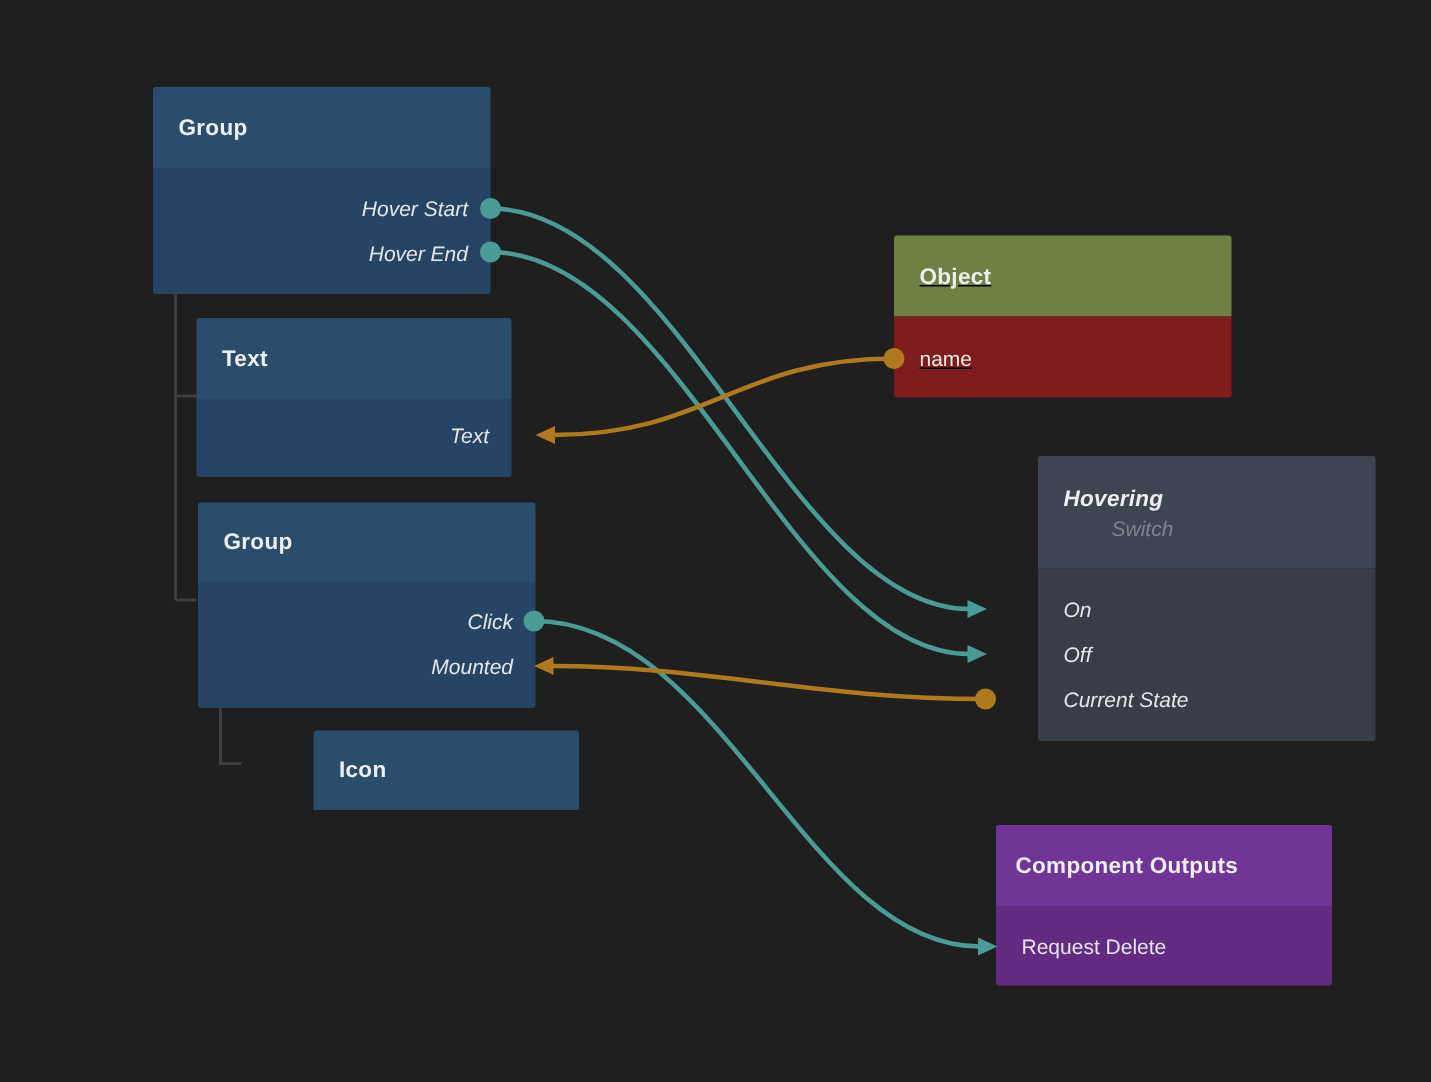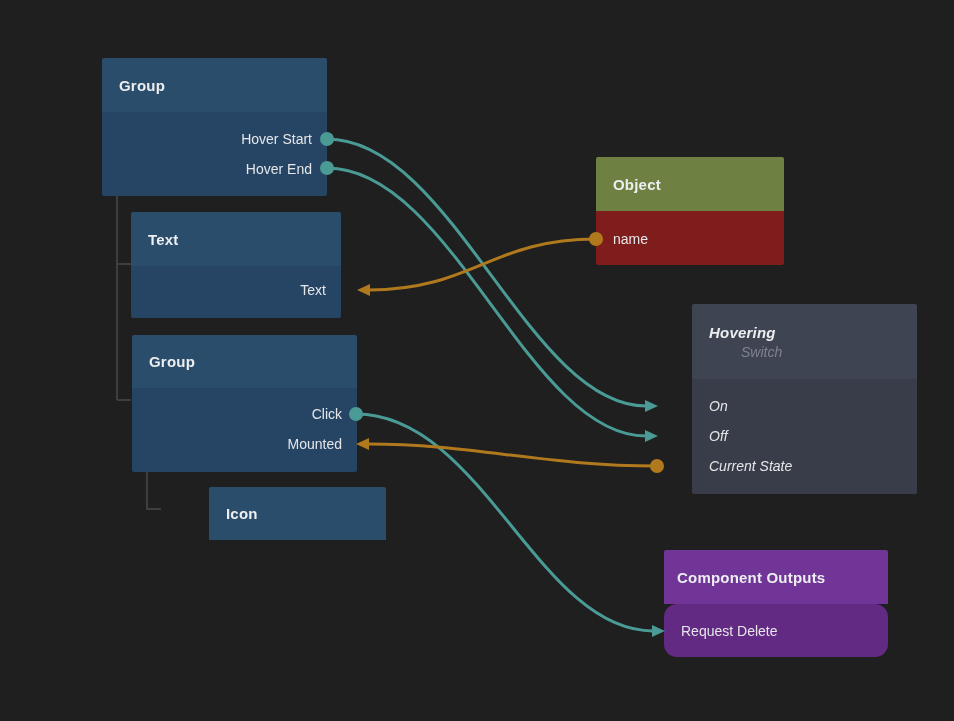--- a/index.html
+++ b/index.html
@@ -12,21 +12,21 @@
     display:flex;flex-direction:column;justify-content:center;
     padding:0 17px;box-sizing:border-box;border-radius:2px 2px 0 0;
   }
   .node-title{font-size:15px;font-weight:600;color:#eceef0;letter-spacing:.2px;}
   .node-subtitle{font-size:14px;color:#7e838e;margin-top:3px;margin-left:32px;}
   .node-body{box-sizing:border-box;border-radius:0 0 2px 2px;}
   .port{height:30px;display:flex;align-items:center;font-size:14px;color:#e4e6e8;}
   .port.right{justify-content:flex-end;padding-right:15px;}
   .port.left{padding-left:17px;}
   
-  .t-blue  .node-header{background:#2b4d6c;} .t-blue  .node-body{background:#264565;}
+  .t-blue  .node-header{background:#2b4d6c;} .t-blue  .node-body{background:#264565;font-style:italic;}
   .t-olive .node-header{background:#6e8142;} .t-olive .node-body{background:#7f1d1d;}
   .t-gray  .node-header{background:#3f4452;} .t-gray  .node-body{background:#383d49;}
   .t-purple .node-header{background:#713598;} .t-purple .node-body{background:#632a84;}
   svg.wires{position:absolute;left:0;top:0;pointer-events:none;}
   svg.wires .hit{pointer-events:stroke;}
 </style>
 </head>
 <body>
 
 <div class="canvas">
@@ -69,21 +69,21 @@
       </div>
     </div>
   </div>
 
   <div class="node t-blue" style="left:161px;top:487px;width:225px;padding-left:48px;">
     <div class="node-header" style="height:53px;">
       <span class="node-title">Icon</span>
     </div>
   </div>
 
-  <div class="node t-olive" style="left:596px;top:157px;width:188px;">
+  <div class="node t-olive" style="left:596px;top:157px;width:225px;text-decoration:underline;">
     <div class="node-header" style="height:54px;">
       <span class="node-title">Object</span>
     </div>
     <div class="node-body" style="height:54px;padding-top:13px;">
       <div class="port left">
         <span>name</span>
       </div>
     </div>
   </div>
 
@@ -102,21 +102,21 @@
       <div class="port left">
         <span>Current State</span>
       </div>
     </div>
   </div>
 
   <div class="node t-purple" style="left:664px;top:550px;width:224px;">
     <div class="node-header" style="height:54px;padding-left:13px;">
       <span class="node-title">Component Outputs</span>
     </div>
-    <div class="node-body" style="height:53px;padding-top:12px;border-radius:13px;">
+    <div class="node-body" style="height:53px;padding-top:12px;">
       <div class="port left">
         <span>Request Delete</span>
       </div>
     </div>
   </div>
 
   <svg class="wires" width="954" height="721" viewBox="0 0 954 721">
 
     <path d="M 117 196 L 117 400 M 117 264 L 131 264 M 117 400 L 131 400" stroke="#3e3e3e" stroke-width="2" fill="none"></path>
     <path d="M 147 472 L 147 509 L 161 509" stroke="#3e3e3e" stroke-width="2" fill="none"></path>

